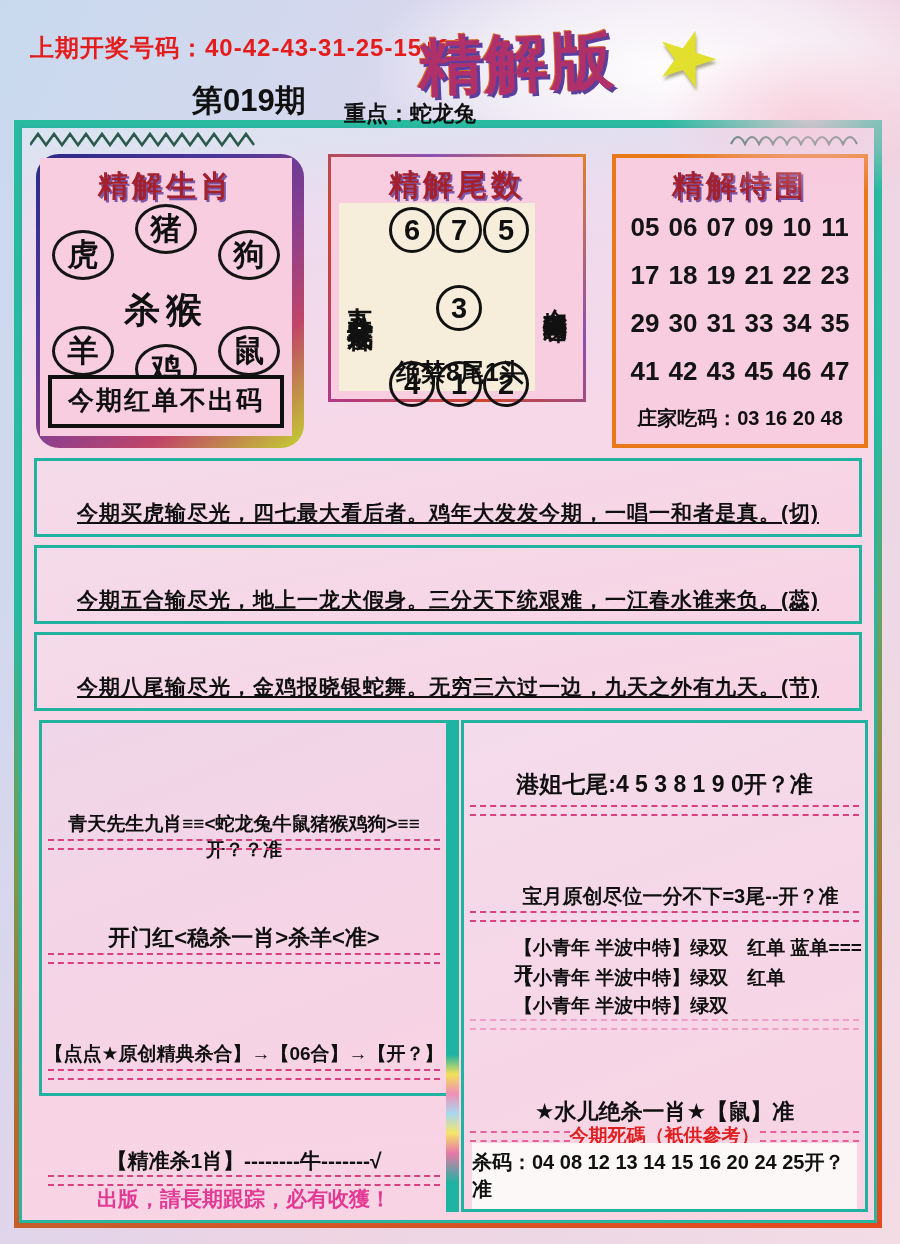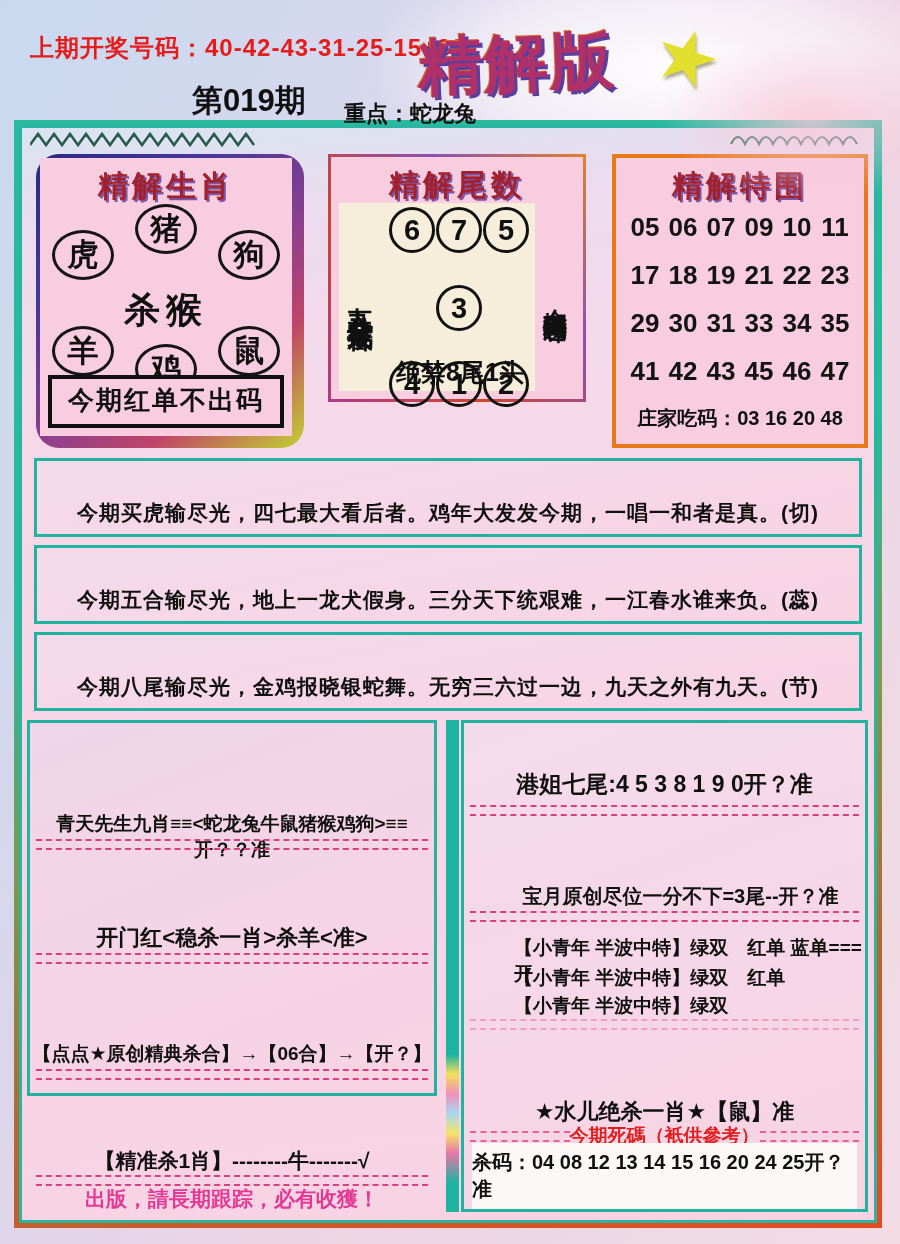--- a/index.html
+++ b/index.html
@@ -72,24 +72,24 @@
   .box3{position:absolute;left:590px;top:26px;width:256px;height:294px;box-sizing:border-box;
     background:#f8cde0;border:4px solid #e87818;}
   .t-grid{position:absolute;top:54px;left:10px;right:10px;display:grid;grid-template-columns:repeat(6,1fr);
     row-gap:17px;justify-items:center;font-size:26px;font-weight:bold;color:#141414;}
   .t-banker{position:absolute;bottom:12px;left:0;right:0;text-align:center;font-size:20px;font-weight:bold;}
 
   
   .strips{position:absolute;left:12px;right:12px;top:330px;display:flex;flex-direction:column;gap:8px;}
   .strip{height:79px;box-sizing:border-box;border:3px solid #22b2a0;
     background:linear-gradient(170deg,#f4dbe9,#f8d3e4);display:flex;align-items:flex-end;justify-content:center;
-    padding-bottom:7px;font-size:21px;font-weight:bold;letter-spacing:1px;}
-
-  
-  .col-left{position:absolute;left:5px;top:592px;width:410px;height:376px;box-sizing:border-box;
+    padding-bottom:7px;font-size:21px;font-weight:bold;letter-spacing:1px;text-decoration:underline;}
+
+  
+  .col-left{position:absolute;left:17px;top:592px;width:410px;height:376px;box-sizing:border-box;
     border:3px solid #22b2a0;background:linear-gradient(160deg,#f0d6e9,#f8d3e3);}
   .divider{position:absolute;left:424px;top:592px;width:13px;height:492px;
     background:linear-gradient(180deg,#1fb3a1 0%,#1fb3a1 68%,#f2e05a 72%,#f090b8 76%,#a8d8f0 80%,#f4e468 84%,#e878a8 88%,#1fb3a1 94%,#1fb3a1 100%);}
   .col-right{position:absolute;left:439px;top:592px;width:407px;height:492px;box-sizing:border-box;
     border:3px solid #22b2a0;background:linear-gradient(160deg,#f4dbeb,#f8d3e3);}
 
   .lt{position:absolute;left:0;right:0;text-align:center;font-size:19px;font-weight:bold;}
   .lt1{top:88px;}.lt2{top:200px;font-size:22px;}.lt3{top:318px;}.lt4{top:424px;font-size:21px;}
   .sep{position:absolute;left:6px;right:6px;height:7px;border-top:2px dashed #d8407e;border-bottom:2px dashed #d8407e;}
   .sl1{top:116px;}.sl2{top:230px;}.sl3{top:346px;}.sl4{top:452px;}

